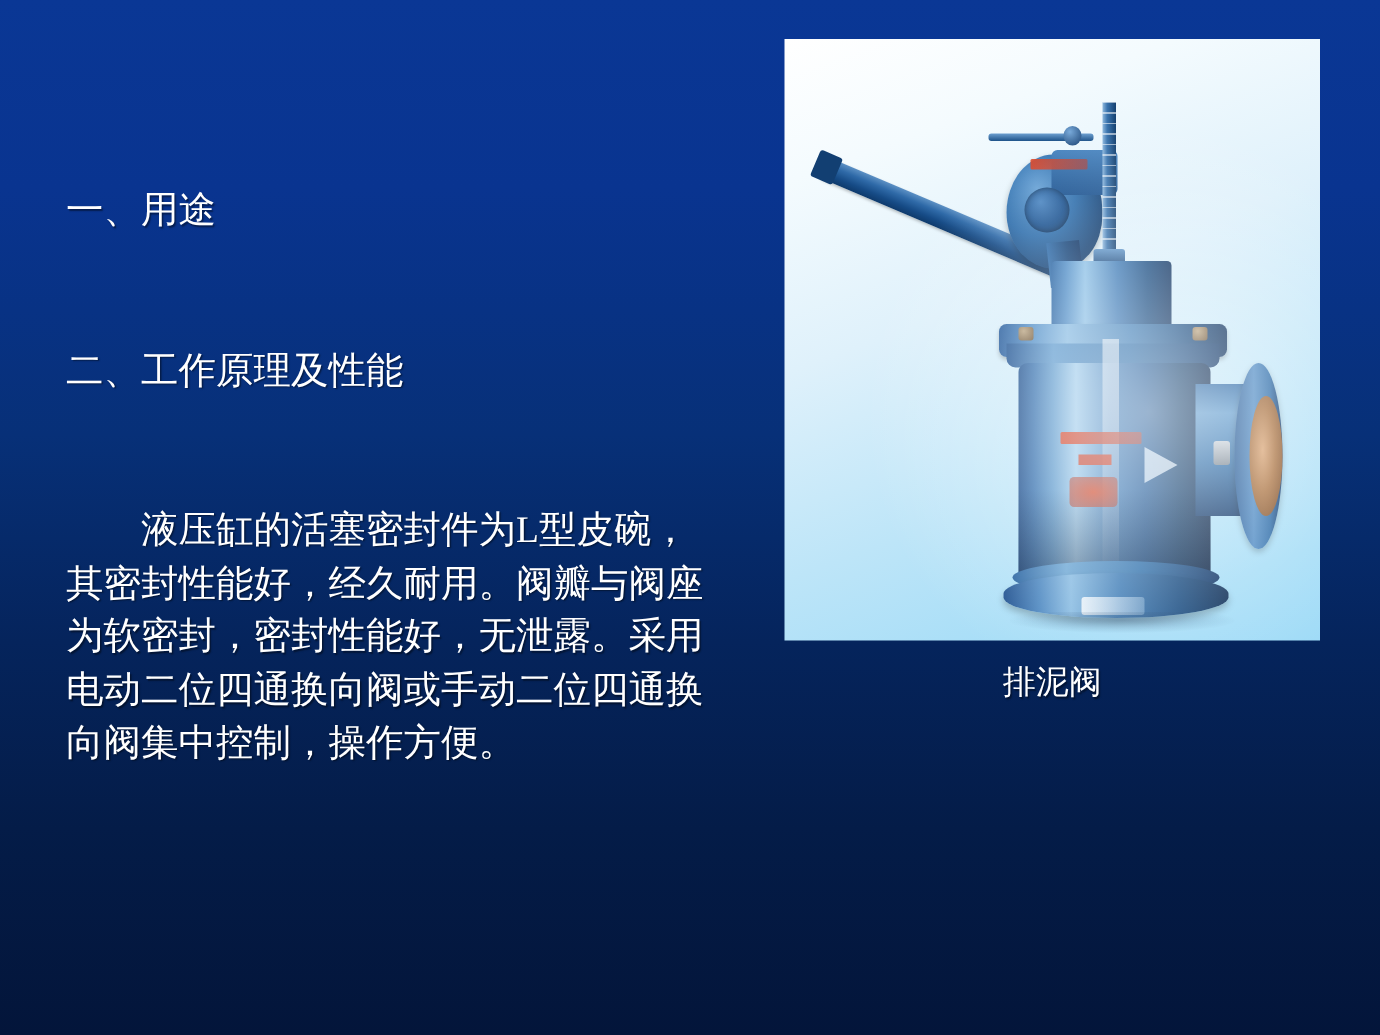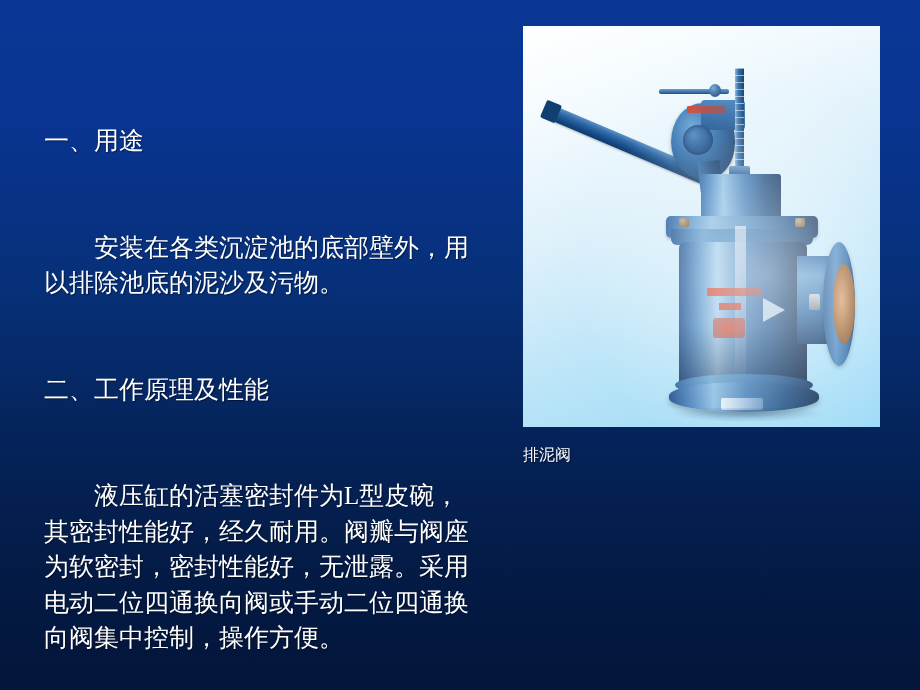--- a/index.html
+++ b/index.html
@@ -296,36 +296,35 @@
     width: 11px; height: 160px;
     background: linear-gradient(to bottom, rgba(255,255,255,0.55), rgba(255,255,255,0.05));
   }
 
   
   #caption {
     position: absolute;
     left: 523px;
     top: 440px;
     width: 357px;
-    text-align: left;
+    text-align: center;
     color: #FFFFFF;
-    font-size: 16px;
+    font-size: 22px;
     line-height: 30px;
     font-family: "Liberation Serif", "DejaVu Serif", serif;
     text-shadow: 1px 1px 1px rgba(0,0,0,0.45);
   }
 </style>
 </head>
 <body>
 
 <div id="slide">
 
   <div id="body-text">
     <p class="para">一、用途</p>
-    <p class="para indent2">安装在各类沉淀池的底部壁外，用以排除池底的泥沙及污物。</p>
     <p class="para">二、工作原理及性能</p>
     <p class="para indent2">液压缸的活塞密封件为L型皮碗，其密封性能好，经久耐用。阀瓣与阀座为软密封，密封性能好，无泄露。采用电动二位四通换向阀或手动二位四通换向阀集中控制，操作方便。</p>
     
     
     
     
     
   </div>
 
   <div id="photo-frame">

